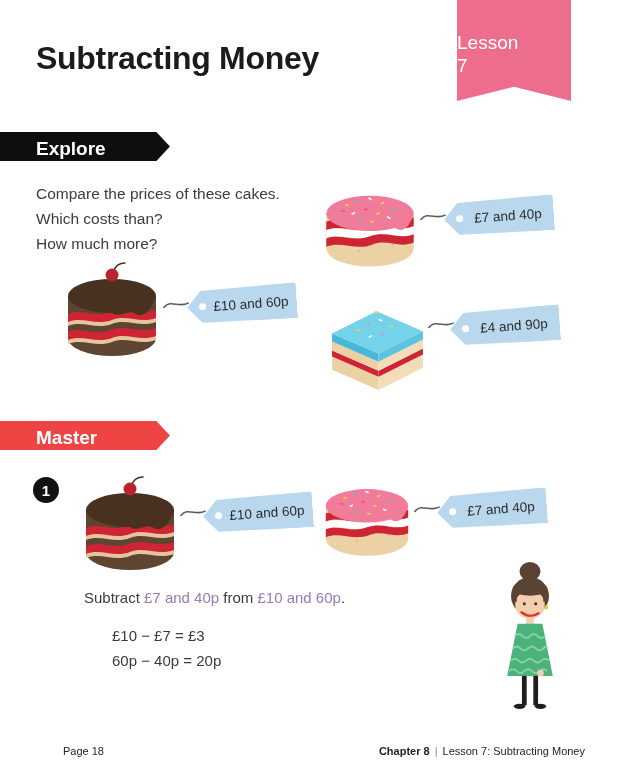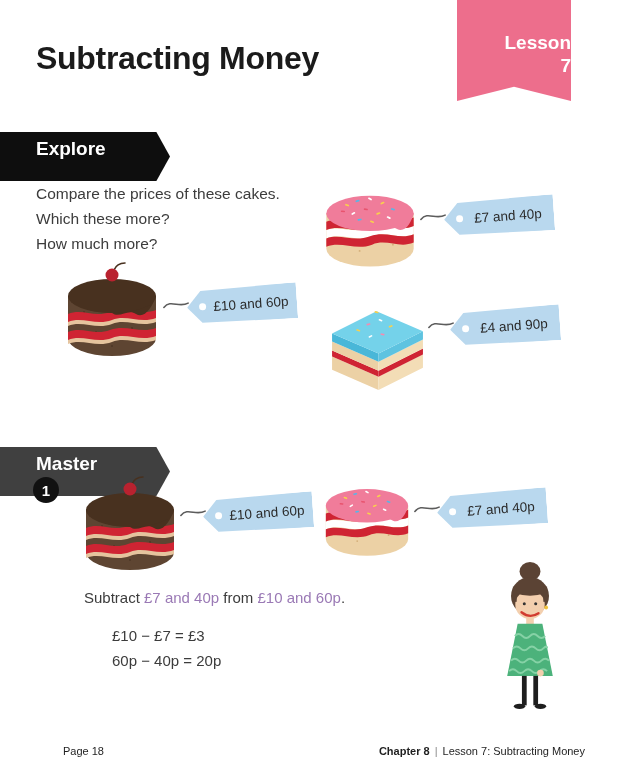--- a/index.html
+++ b/index.html
@@ -3,27 +3,27 @@
 <meta charset="utf-8">
 <style>
   html,body { margin:0; padding:0; background:#ffffff; }
   body { font-family:"Liberation Sans", sans-serif; }
   .page { position:relative; width:621px; height:770px; background:#ffffff; overflow:hidden; }
 
   .title { position:absolute; left:36px; top:40px; font-size:32px; font-weight:800; color:#1b1b1b; letter-spacing:-0.3px; }
 
   .lesson-ribbon { position:absolute; left:457px; top:0; width:114px; height:101px; background:#ed6e8c;
     clip-path:polygon(0 0,100% 0,100% 100%,50% 86%,0 100%);
-    color:#fff; text-align:right; font-weight:700; font-size:19px; line-height:23px; padding-top:31px; box-sizing:border-box; }
-
-  .banner { position:absolute; left:0; height:49px; width:170px; color:#fff; font-size:19px; font-weight:700;
+    color:#fff; text-align:left; font-weight:400; font-size:19px; line-height:23px; padding-top:31px; box-sizing:border-box; }
+
+  .banner { position:absolute; left:0; height:29px; width:170px; color:#fff; font-size:19px; font-weight:700;
     line-height:33px; padding-left:36px; box-sizing:border-box;
     clip-path:polygon(0 0,92% 0,100% 50%,92% 100%,0 100%); }
   .banner.explore { top:132px; background:#0e0e0e; }
-  .banner.master  { top:447px; background:#404040; }
+  .banner.master  { top:421px; background:#ef4444; }
 
   .prompt { position:absolute; left:36px; top:181px; font-size:15.5px; line-height:25px; color:#3c3c3c; }
 
   .qnum { position:absolute; left:33px; top:477px; width:26px; height:26px; border-radius:50%;
     background:#111; color:#fff; font-size:15px; font-weight:700;
     display:flex; align-items:center; justify-content:center; }
 
   .cake, .string, .girl { position:absolute; }
 
   .tag { position:absolute; width:110px; height:36px; background:#b9d8ee;
@@ -160,21 +160,21 @@
 
   <div class="title">Subtracting Money</div>
   <div class="lesson-ribbon">
     <div>Lesson</div>
     <div>7</div>
   </div>
 
   <div class="banner explore">Explore</div>
   <div class="prompt">
     <div>Compare the prices of these cakes.</div>
-    <div>Which these more?</div>
+    <div>Which costs than?</div>
     <div>How much more?</div>
   </div>
 
   <svg class="cake" style="left:318px; top:182px; width:104px; height:92px;">
       <use href="#sym-pink"></use>
     </svg>
   <svg class="string" style="left:420px; top:208px; width:26px; height:16px;">
       <use href="#sym-string"></use>
     </svg>
   <div class="tag" style="left:444px; top:198px;">

